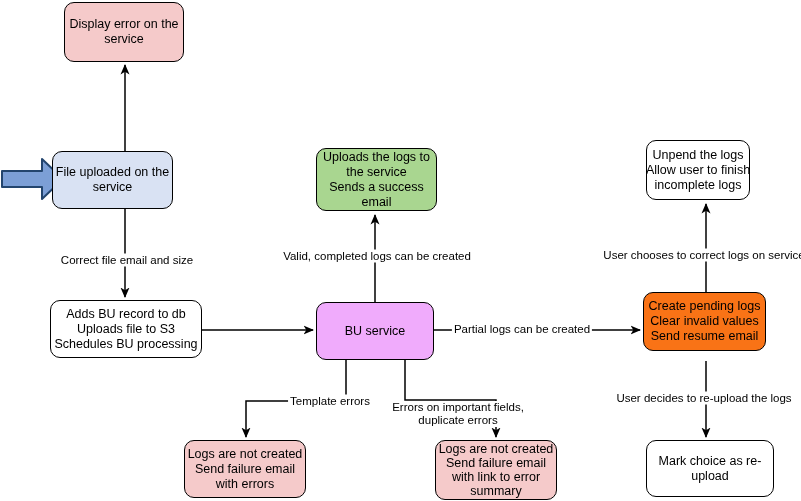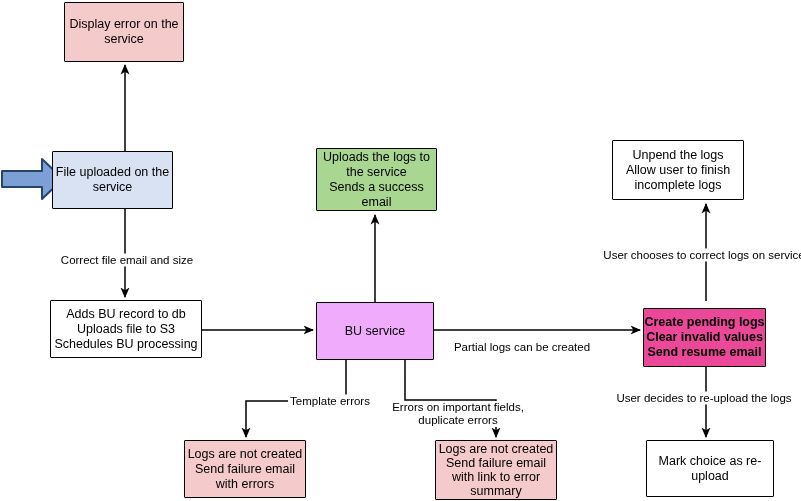--- a/index.html
+++ b/index.html
@@ -14,21 +14,21 @@
   svg.edges-layer {
     position: absolute;
     left: 0; top: 0;
     z-index: 1;
   }
   .node {
     position: absolute;
     z-index: 2;
     box-sizing: border-box;
     border: 1.5px solid #000000;
-    border-radius: 1px;
+    border-radius: 10px;
     display: flex;
     align-items: center;
     justify-content: center;
     text-align: center;
     white-space: pre;
     font-size: 12.5px;
     line-height: 15px;
     color: #000000;
     background: #ffffff;
   }
@@ -81,45 +81,46 @@
 Uploads file to S3
 Schedules BU processing</div>
 
   <div class="node" style="left: 316px; top: 302px; width: 118px; height: 58px; background-color: #f0abfc;">BU service</div>
 
   <div class="node" style="left: 316px; top: 148px; width: 121px; height: 63px; background-color: rgb(169, 214, 144);">Uploads the logs to
 the service
 Sends a success
 email</div>
 
-  <div class="node" style="left: 612px; top: 140px; width: 132px; height: 60px; background-color: rgb(255, 255, 255);">Unpend the logs
+  <div class="node" style="left: 646px; top: 140px; width: 104px; height: 60px; background-color: rgb(255, 255, 255);">Unpend the logs
 Allow user to finish
 incomplete logs</div>
 
-  <div class="node" style="left: 643px; top: 308px; width: 123px; height: 59px; background-color: #ec4899; font-weight: bold;">Create pending logs
+  <div class="node" style="left: 643px; top: 292px; width: 123px; height: 59px; background-color: #f97316;">Create pending logs
 Clear invalid values
 Send resume email</div>
 
   <div class="node" style="left: 646px; top: 440px; width: 128px; height: 57px; background-color: rgb(255, 255, 255);">Mark choice as re-
 upload</div>
 
   <div class="node" style="left: 184px; top: 440px; width: 122px; height: 58px; background-color: rgb(245, 202, 202);">Logs are not created
 Send failure email
 with errors</div>
 
   <div class="node tight" style="left: 435px; top: 440px; width: 122px; height: 60px; background-color: rgb(245, 202, 202);">Logs are not created
 Send failure email
 with link to error
 summary</div>
 
 
   <div class="elabel" style="left:127px; top:260px;">Correct file email and size</div>
 
+  <div class="elabel" style="left:377px; top:256px;">Valid, completed logs can be created</div>
 
-  <div class="elabel" style="left:522px; top:347px;">Partial logs can be created</div>
+  <div class="elabel" style="left:522px; top:329px;">Partial logs can be created</div>
 
   <div class="elabel" style="left:330px; top:401px;">Template errors</div>
 
   <div class="elabel" style="left:458px; top:398px;margin-top:16px;">Errors on important fields,
 duplicate errors</div>
 
   <div class="elabel" style="left:704px; top:255px;">User chooses to correct logs on service</div>
 
   <div class="elabel" style="left:704px; top:398px;">User decides to re-upload the logs</div>
 

